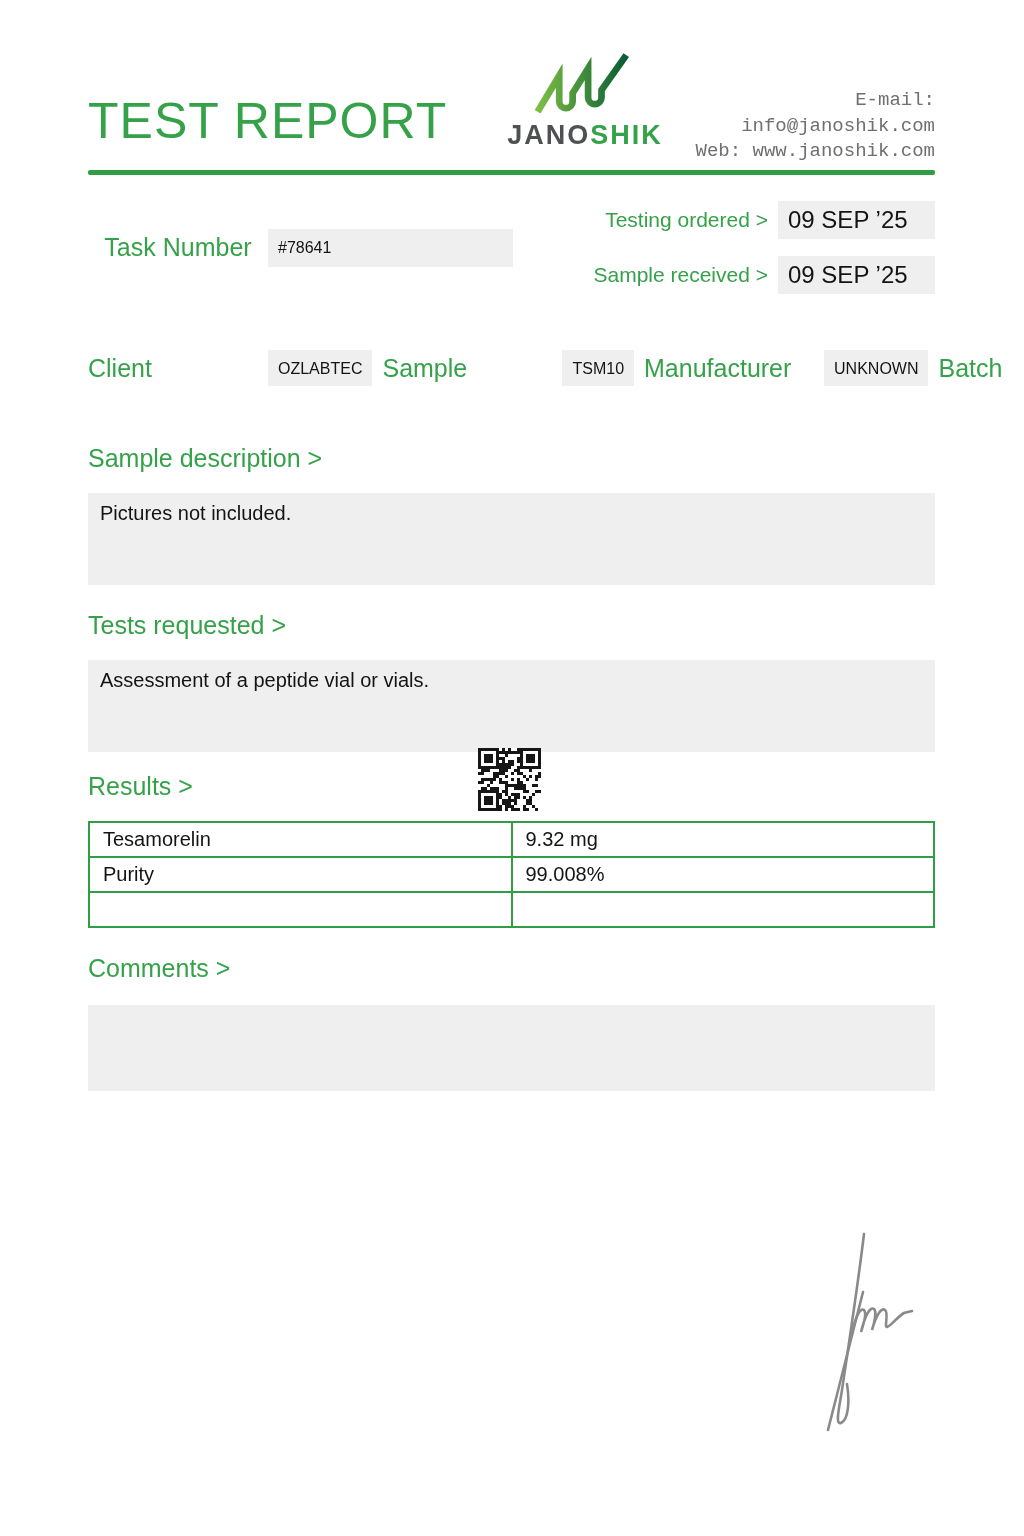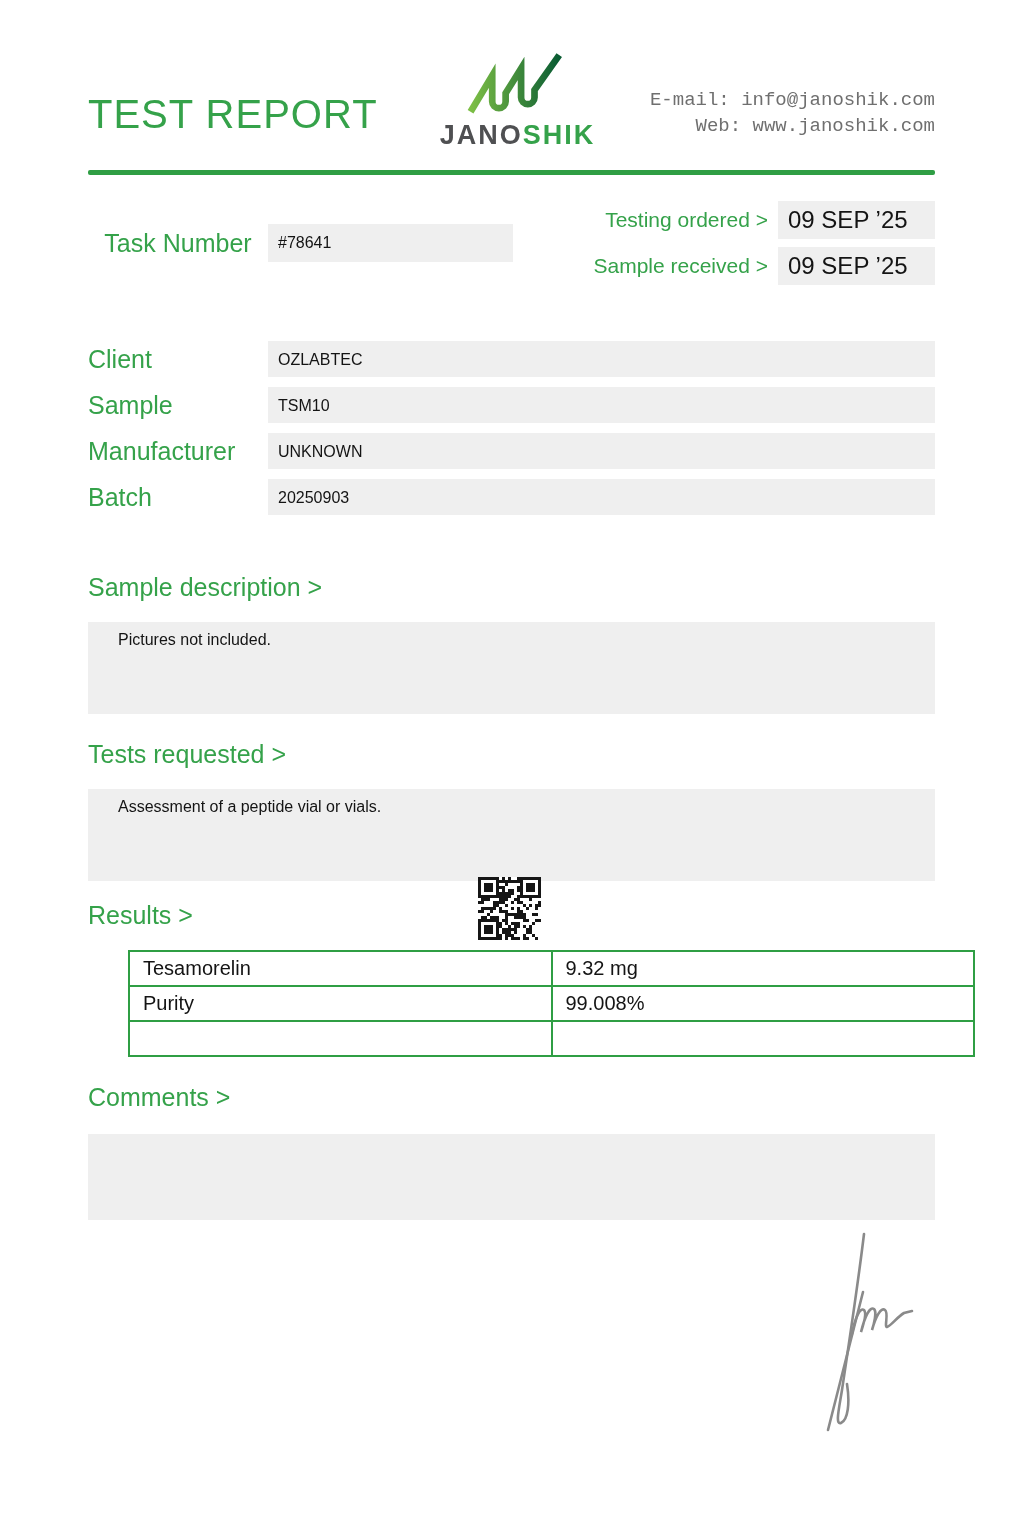--- a/index.html
+++ b/index.html
@@ -6,70 +6,70 @@
   html,body { background:#ffffff; }
   body { font-family:"Liberation Sans", sans-serif; }
   .page {
     position:relative; width:1024px; height:1536px; margin:0 auto;
     background:#ffffff; overflow:hidden;
     padding:0 89px 0 88px;
   }
   
   .header { display:flex; align-items:flex-start; margin-top:48px; height:100px; }
   .title {
-    font-size:40px; font-weight:500; letter-spacing:1px;
+    font-size:50px; font-weight:500; letter-spacing:1px;
     color:var(--green); margin-top:44px; white-space:nowrap;
   }
   .logo-block { margin-left:60px; margin-top:4px; width:160px; text-align:center; }
   .logo-icon { display:block; margin:0 auto; }
   .brand { font-size:27px; font-weight:700; letter-spacing:2px; margin-top:2px; }
   .brand .jano { color:var(--logo-gray); }
   .brand .shik { color:var(--green); }
   .contact { margin-left:auto; margin-top:40px; text-align:right; font-size:19px; line-height:1.35; color:var(--muted);font-family:Liberation Mono, monospace; }
   
   .divider { height:5px; background:var(--green-dark); border-radius:2px; margin-top:22px; }
   
   .task-row { display:flex; margin-top:26px; }
   .task-left { display:flex; align-items:center; }
   .task-label { font-size:25px; color:var(--green); width:180px;text-align:center; }
   .value-box {
     background:var(--box); color:var(--ink);
     font-size:16px; font-weight:500; padding:4px 10px; line-height:30px;
   }
   .task-value { width:245px; }
-  .dates { margin-left:auto; display:flex; flex-direction:column; gap:8px; }
+  .dates { margin-left:auto; display:flex; flex-direction:column; gap:17px; }
   .date-row { display:flex; align-items:center; justify-content:flex-end; }
   .date-label { font-size:21px; color:var(--green); margin-right:10px; white-space:nowrap; }
   .date-value { width:157px; font-size:24px; }
   
-  .info-block { margin-top:56px; display:flex; flex-direction:column; gap:10px; }
+  .info-block { margin-top:56px; display:flex; flex-direction:row; gap:10px; }
   .info-row { display:flex; align-items:center; }
   .info-label { width:180px; font-size:25px; color:var(--green); }
   .info-value { flex:1; height:36px; }
   
   .section-heading { font-size:25px; color:var(--green); }
   .heading-desc { margin-top:58px; }
   .heading-tests { margin-top:26px; }
   .heading-results { margin-top:20px; }
   .heading-comments { margin-top:26px; }
   .text-box {
     background:var(--box); margin-top:20px; min-height:92px;
-    font-size:16px; color:var(--ink); padding:9px 30px;
+    font-size:20px; color:var(--ink); padding:9px 12px;
   }
   .text-box.empty { min-height:86px; margin-top:22px; }
   .results-section { position:relative; }
   .qr {
     position:absolute; left:390px; top:-24px; width:63px; height:63px;
     background:#fff; display:grid; grid-template-columns:repeat(21,3px);
     grid-auto-rows:3px;
   }
   .qr i { display:block; }
   .qr i.d { background:#161616; }
   
-  .results-table { margin-top:20px; width:100%; border-collapse:collapse;margin-left:40px; }
+  .results-table { margin-top:20px; width:100%; border-collapse:collapse; }
   .results-table td {
     border:2px solid var(--green-dark); height:35px;
     font-size:20px; color:var(--ink); padding:0 0 0 13px;
   }
   .results-table td.val { width:50%;border-radius:17px; }
   
   .footer-row { display:flex; align-items:center; margin-top:78px; }
   .analysis-label { font-size:25px; color:var(--green); margin-right:10px; white-space:nowrap; }
   .analysis-value { width:197px; font-size:25px; }
   .signature-label { font-size:25px; color:var(--green); margin-left:178px; white-space:nowrap; }

